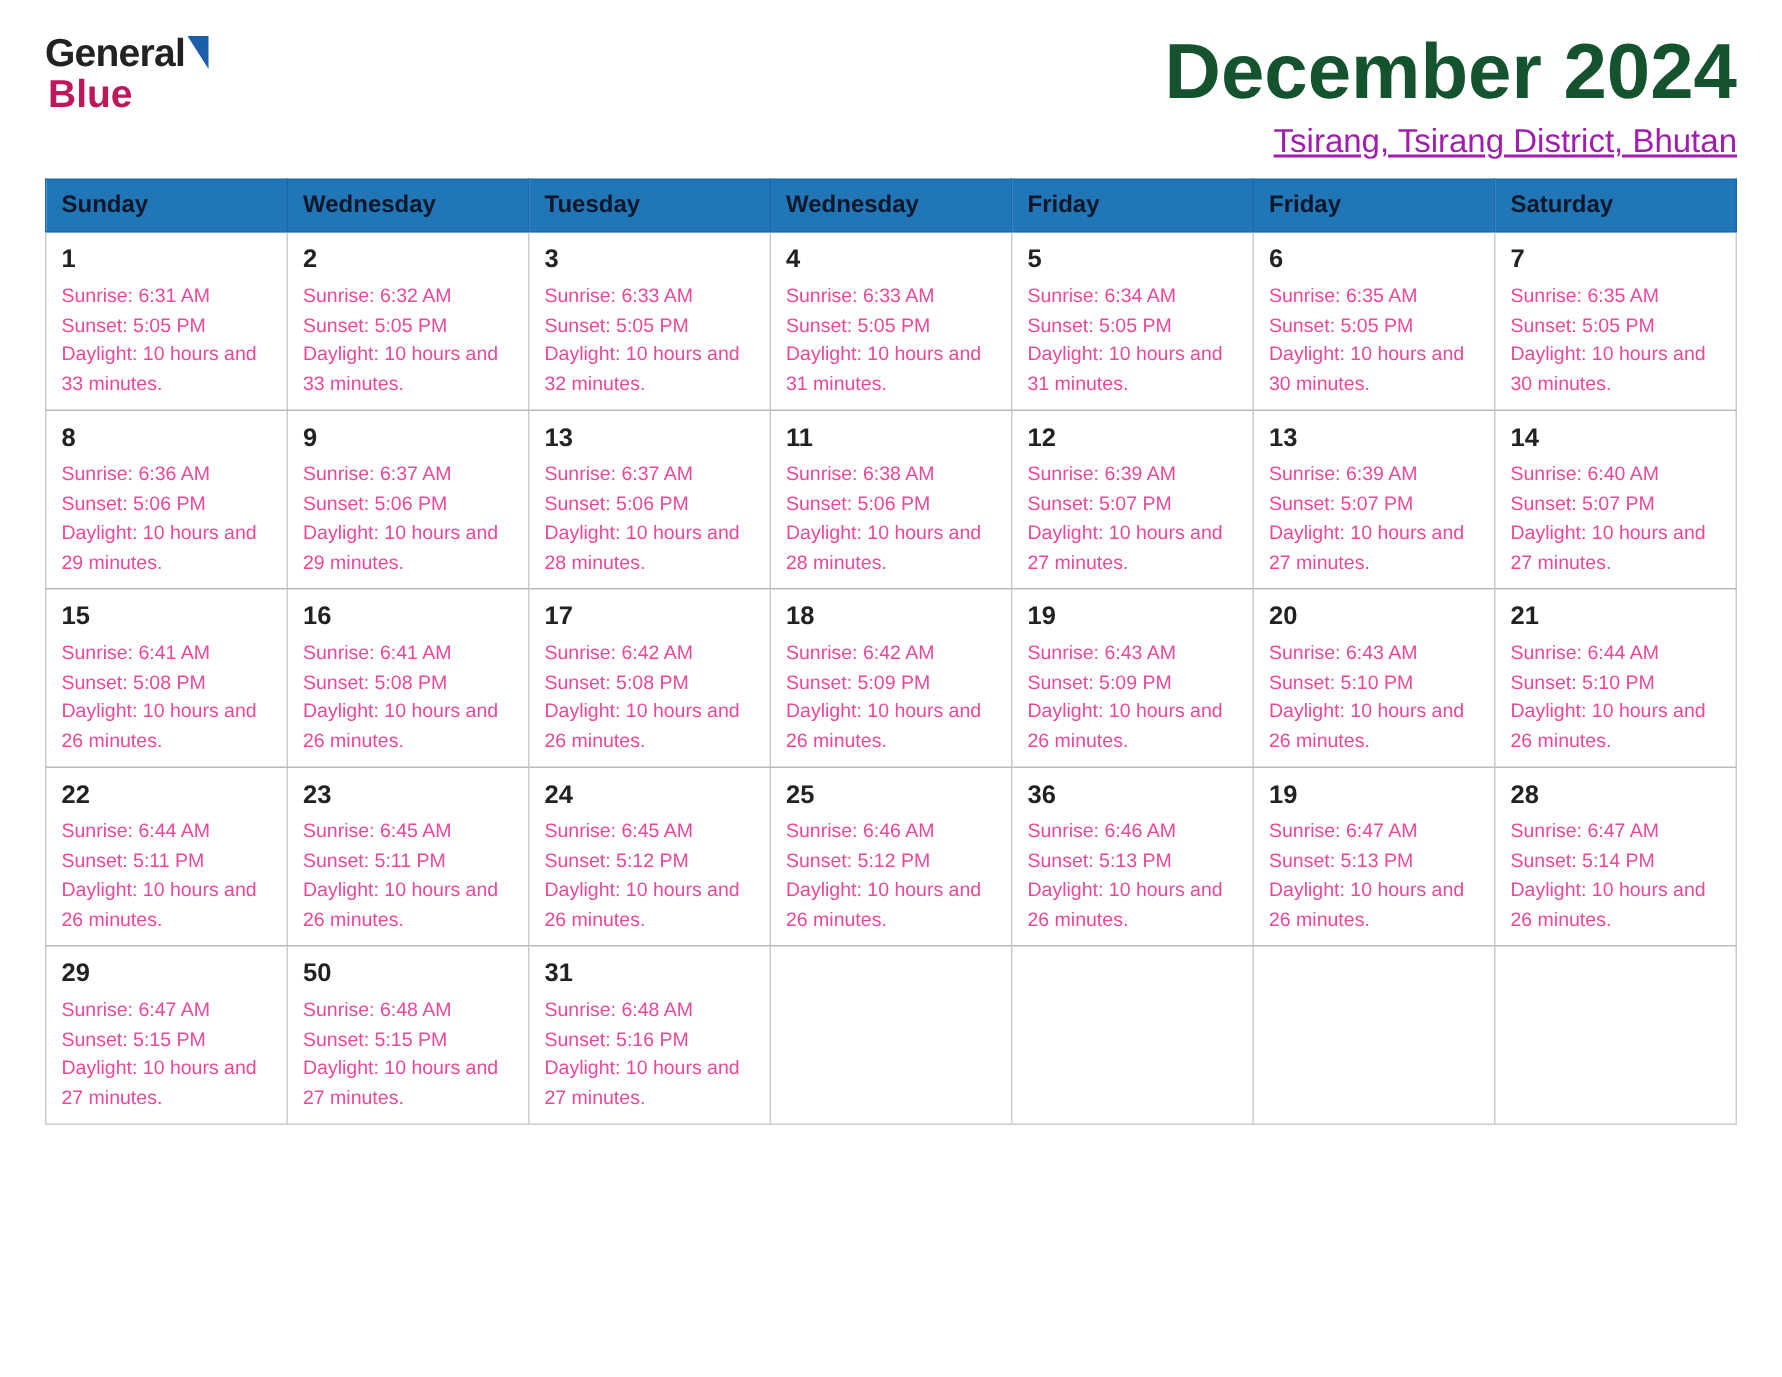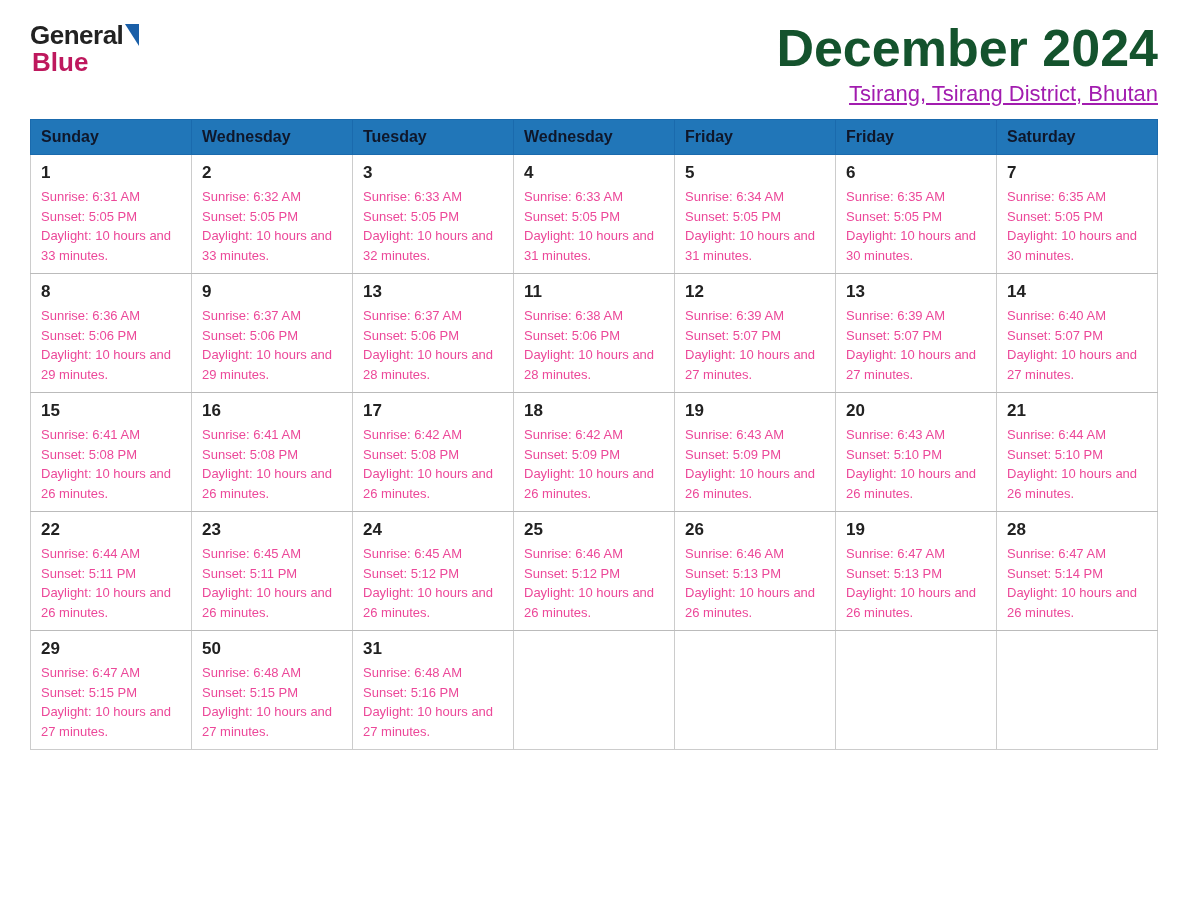--- a/index.html
+++ b/index.html
@@ -337,21 +337,21 @@
       </td>
         <td>
         <span class="day-num">25</span>
         <div class="day-info">
           Sunrise: 6:46 AM<br>
           Sunset: 5:12 PM<br>
           Daylight: 10 hours and 26 minutes.
         </div>
       </td>
         <td>
-        <span class="day-num">26</span>
+        <span class="day-num">36</span>
         <div class="day-info">
           Sunrise: 6:46 AM<br>
           Sunset: 5:13 PM<br>
           Daylight: 10 hours and 26 minutes.
         </div>
       </td>
         <td>
         <span class="day-num">19</span>
         <div class="day-info">
           Sunrise: 6:47 AM<br>

